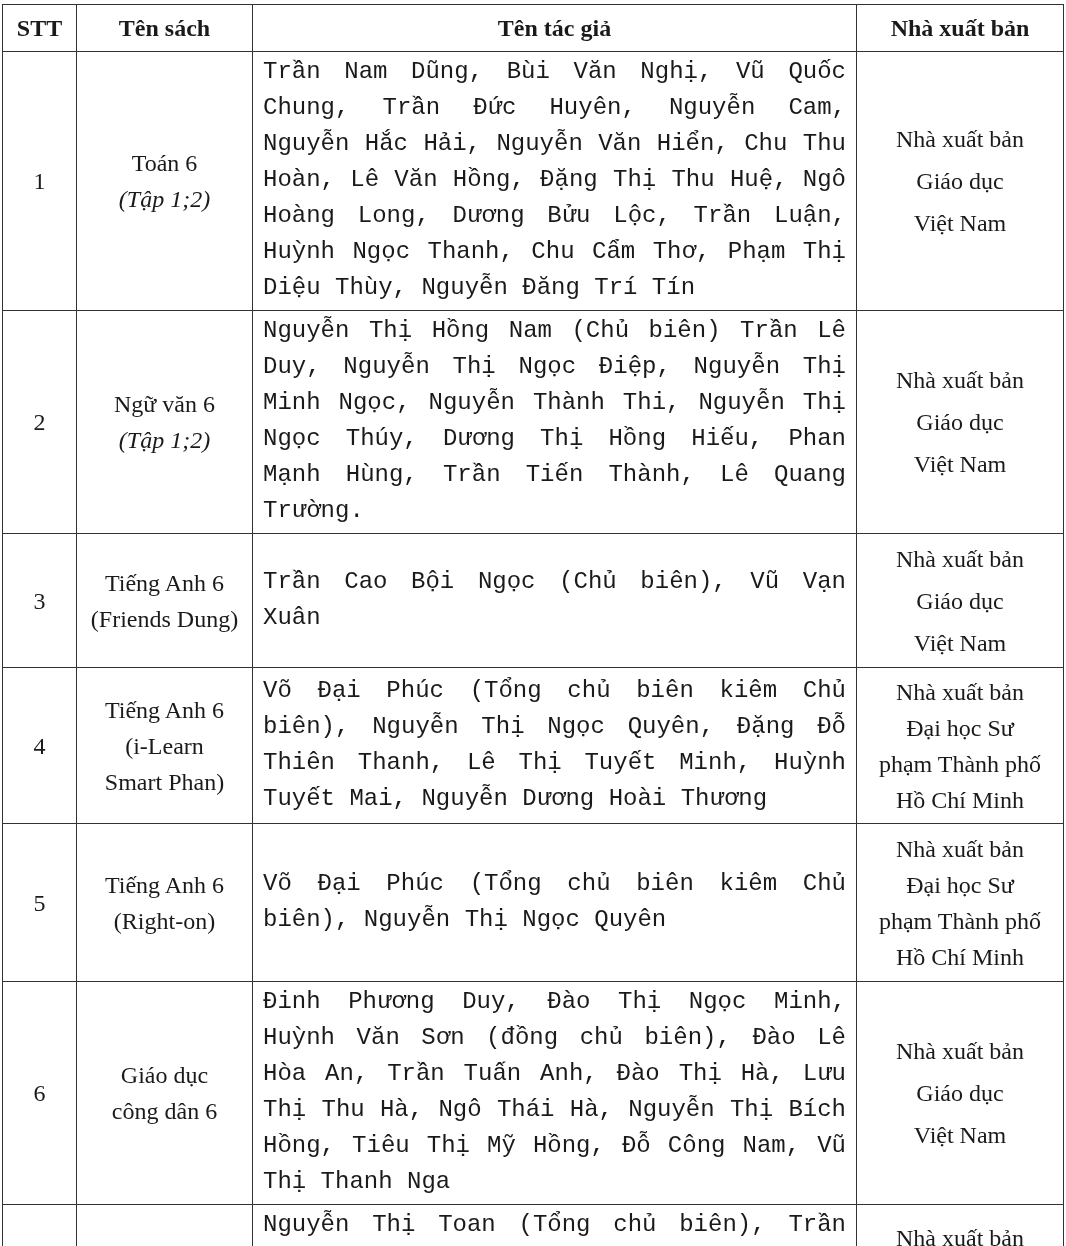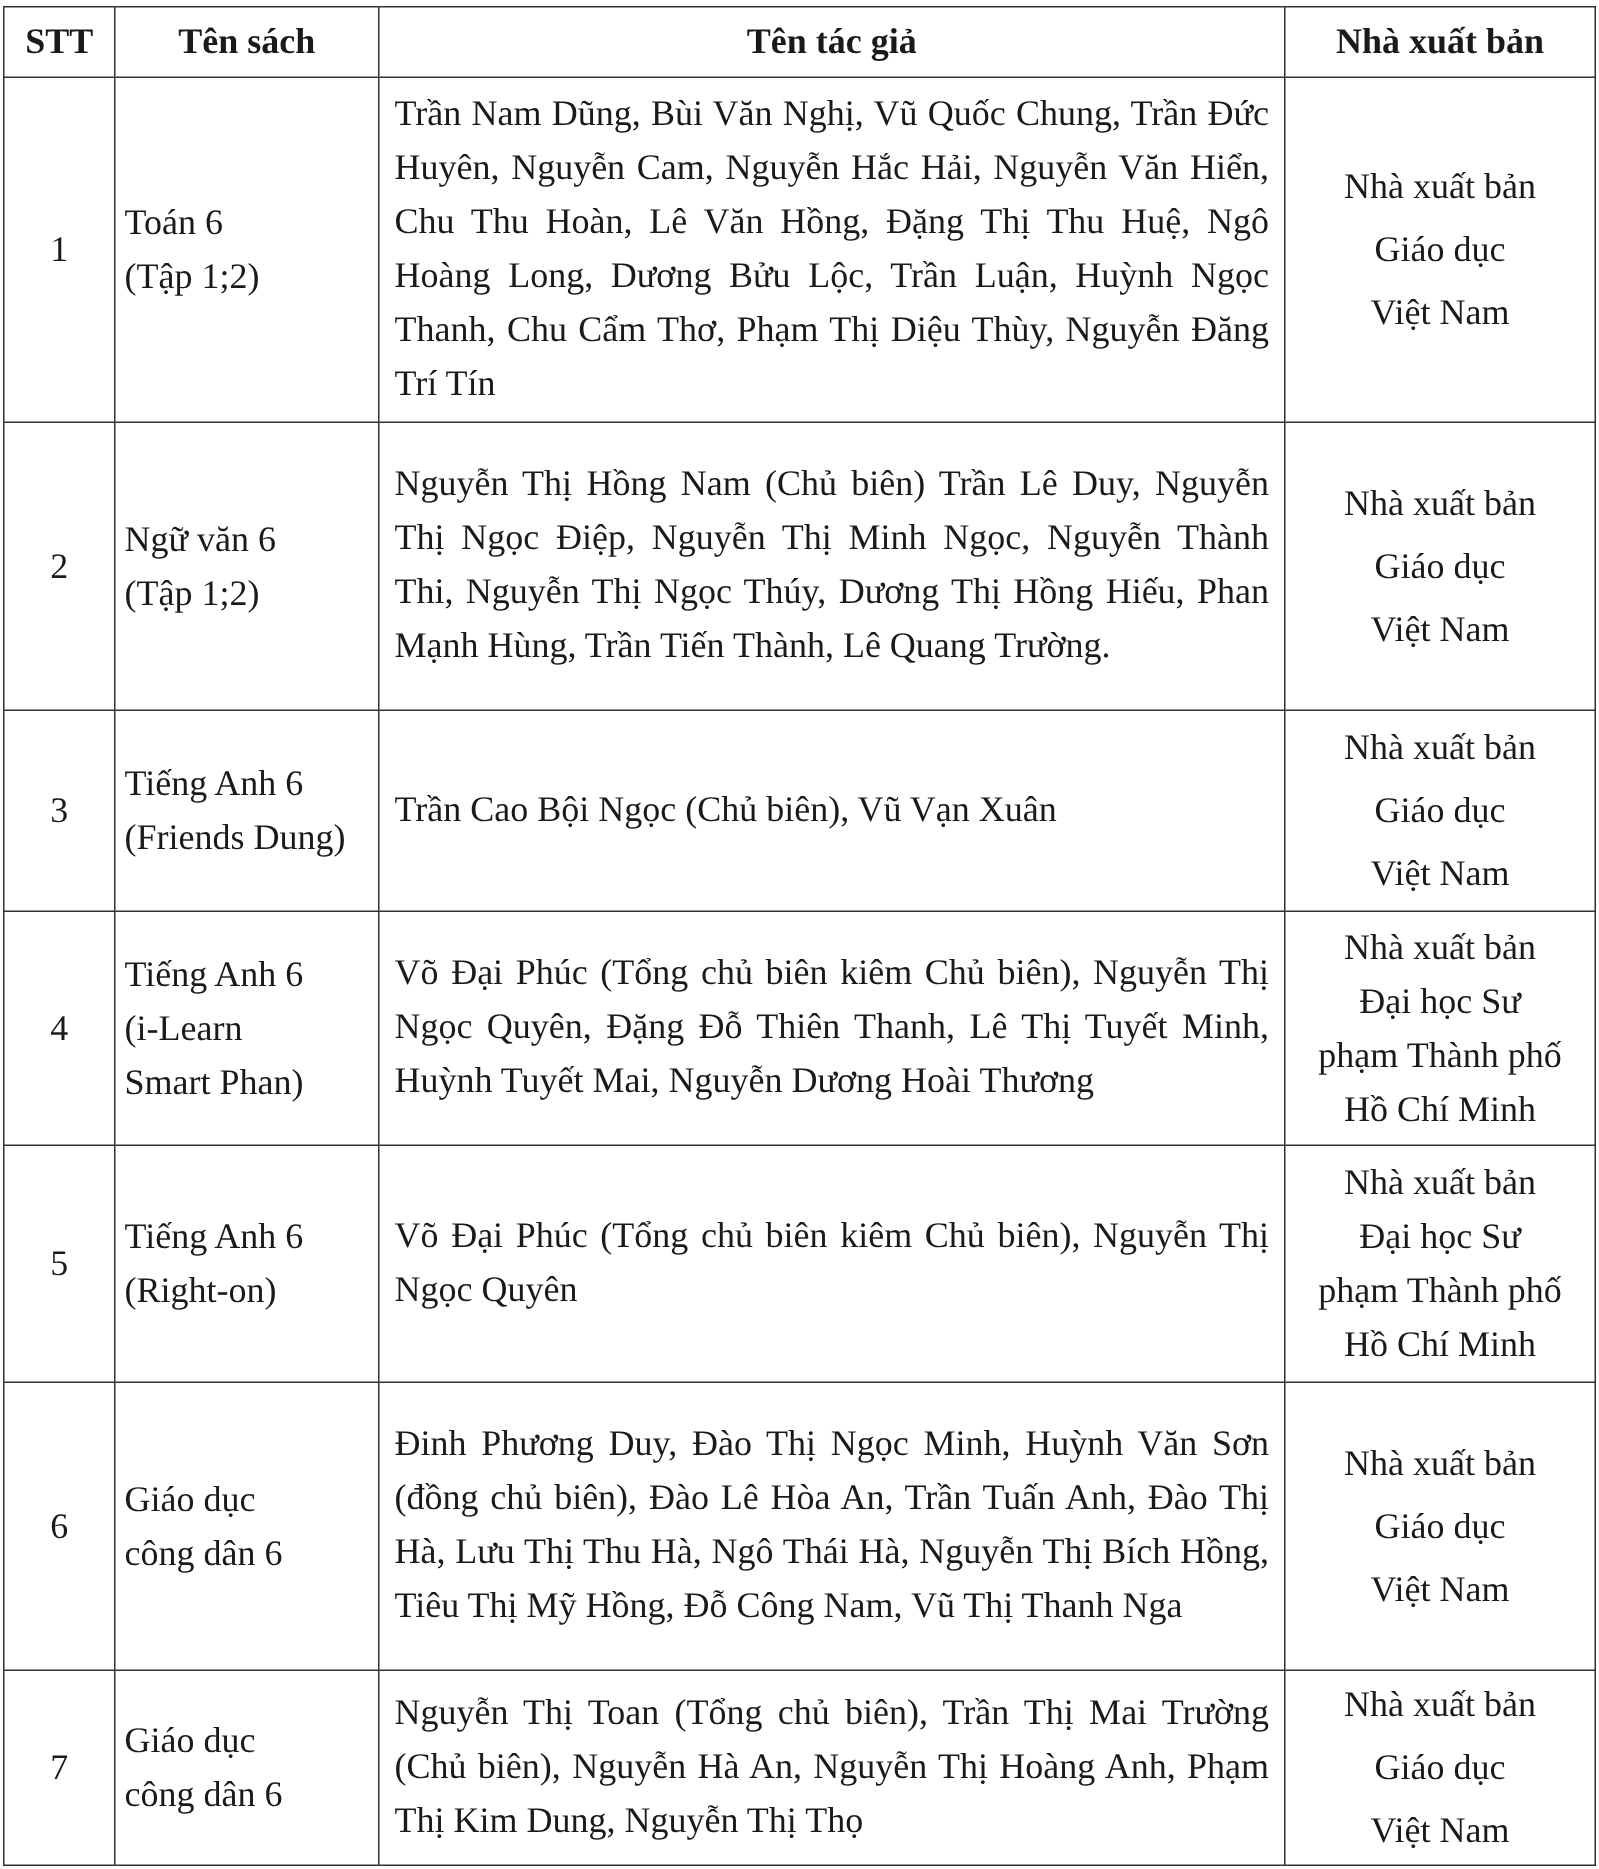--- a/index.html
+++ b/index.html
@@ -3,25 +3,25 @@
 <meta charset="utf-8">
 <style>
   html, body { margin: 0; padding: 0; background: #ffffff; }
   body { width: 1066px; height: 1246px; overflow: hidden; position: relative;
          font-family: "Liberation Serif", "DejaVu Serif", serif; color: #1a1a1a; }
   table { position: absolute; left: 2px; top: 4px; border-collapse: collapse;
           width: 1061px; table-layout: fixed; }
   th, td { border: 1.5px solid #333; font-size: 24px; line-height: 36px; vertical-align: middle; }
   th { font-weight: bold; text-align: center; height: 46px; padding: 0; font-size: 24px; }
   td.stt { text-align: center; }
-  td.book { text-align: left; padding: 0 6px; }
-  td.authors { text-align: justify; padding: 2px 10px 4px 10px; }
+  td.book { text-align: center; padding: 0 6px; }
+  td.authors { text-align: justify; padding: 2px 10px 4px 10px; font-family: Liberation Mono, monospace; }
   td.pub { text-align: center; padding: 0 6px; }
   .line { display: block; }
-  .italic { }
+  .italic { font-style: italic; }
   .publine { display: block; }
   td.pub.spaced .publine { line-height: 42px; }
   col.c1 { width: 74px; }
   col.c2 { width: 176px; }
   col.c3 { width: 604px; }
   col.c4 { width: 207px; }
 </style>
 </head>
 <body>
 

